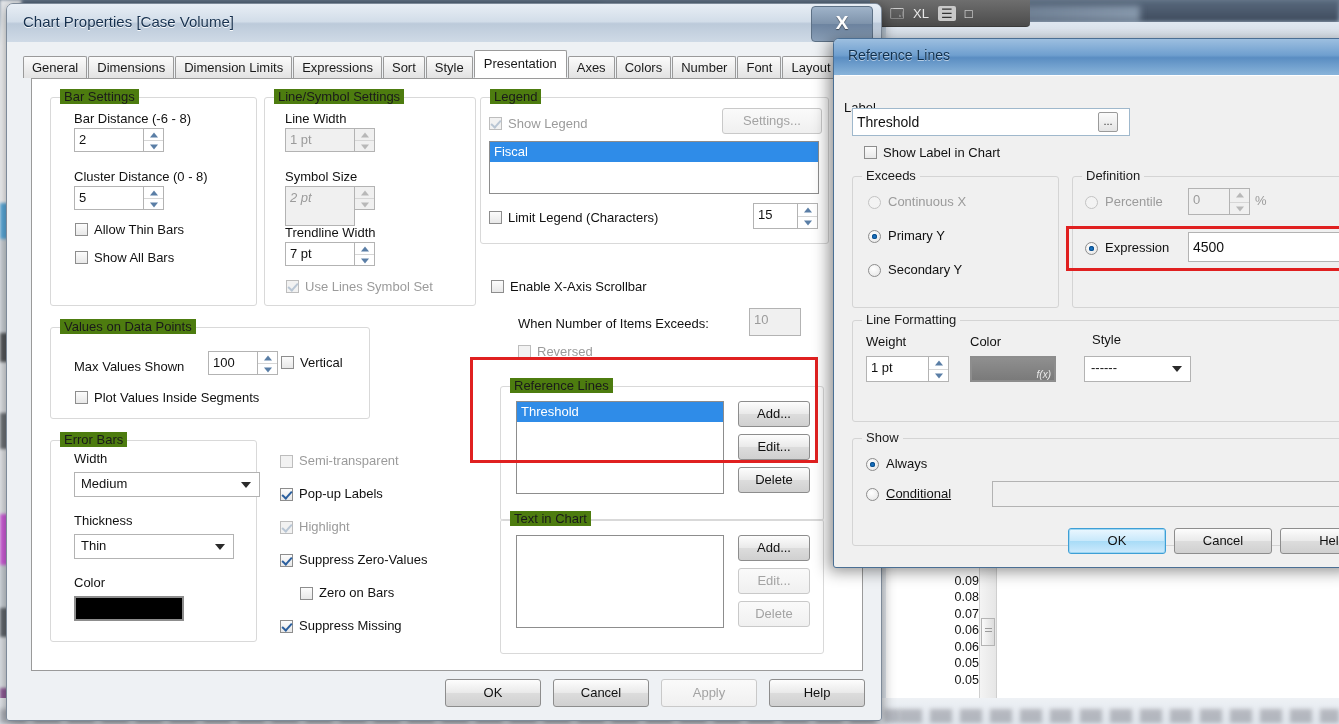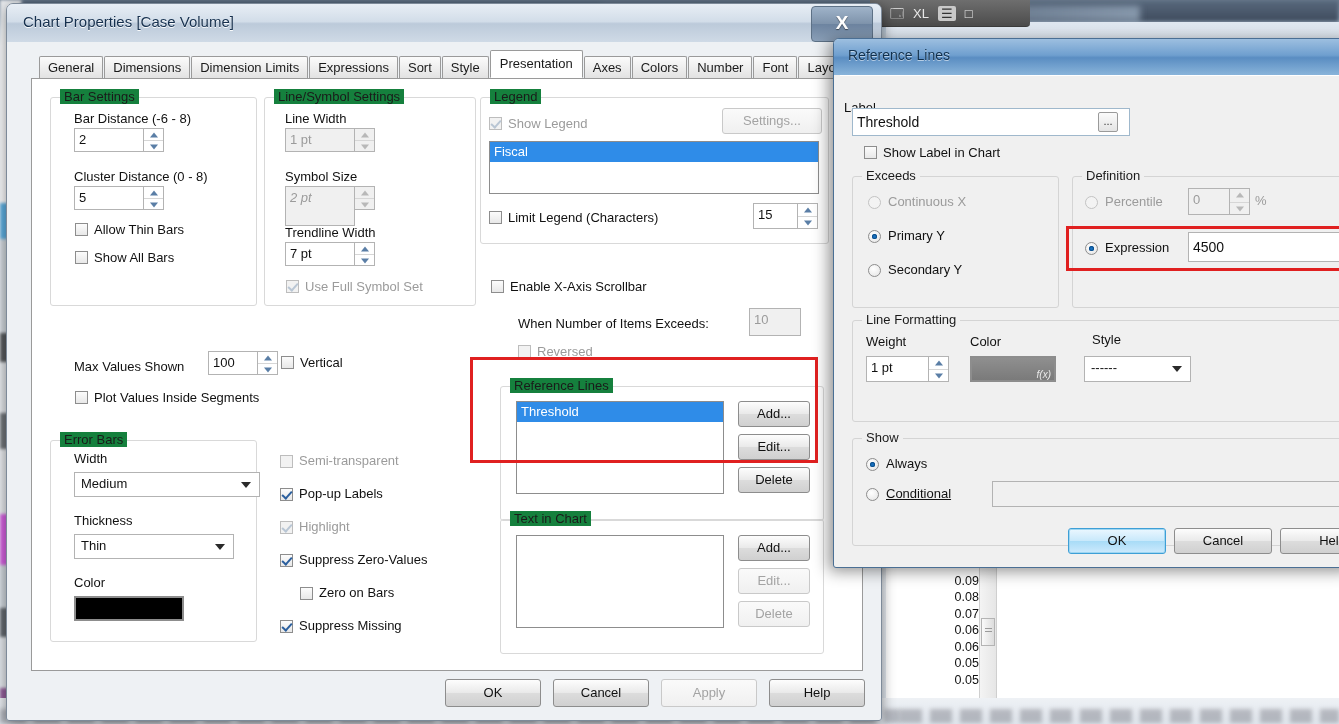--- a/index.html
+++ b/index.html
@@ -66,34 +66,34 @@
      background:linear-gradient(180deg,#e8eef5 0%,#d2dde9 46%,#bccada 52%,#cfdae6 100%);
      border-radius:6px 6px 0 0;}
   .win-title-text{position:absolute;left:16px;top:9px;font-size:15px;color:#16304e;
      text-shadow:0 1px 0 rgba(255,255,255,.9);white-space:nowrap;}
   .win-close{position:absolute;right:8px;top:2px;width:60px;height:34px;
      background:linear-gradient(180deg,#9fb3c9,#7e93ab 50%,#6d84a0 51%,#8ba0b8);
      border:1px solid #5d7186;border-radius:4px;color:#fff;font-size:19px;font-weight:bold;
      text-align:center;line-height:32px;text-shadow:0 1px 1px rgba(0,0,0,.5);}
 
   
-  .tabs{position:absolute;left:32px;top:50px;width:830px;height:24px;display:flex;align-items:flex-end;}
+  .tabs{position:absolute;left:16px;top:50px;width:830px;height:24px;display:flex;align-items:flex-end;}
   .tab{height:21px;line-height:21px;padding:0 8px;font-size:13px;
      background:linear-gradient(180deg,#fbfbfb,#e2e2e2);border:1px solid #9a9a9a;
      border-bottom:none;border-radius:2px 2px 0 0;margin-right:1px;color:#1a1a1a;white-space:nowrap;}
   .tab.active{height:26px;line-height:25px;background:#fff;border-color:#9a9a9a;
      border-bottom:1px solid #fff;position:relative;z-index:3;padding:0 9px;}
   .tab.clip{overflow:hidden;width:16px;padding-left:8px;padding-right:0;}
 
   .page{position:absolute;left:24px;top:74px;width:830px;height:591px;
      background:#fff;border:1px solid #9a9a9a;}
 
   
   .grp{position:absolute;border:1px solid #d9d9d9;border-radius:3px;}
-  .grp>legend,.grp-t{position:absolute;top:-9px;left:9px;background:#15803d;padding:0 4px;font-size:13px;color:#1a1a1a;}
+  .grp>legend,.grp-t{position:absolute;top:-9px;left:9px;background:#4d7c0f;padding:0 4px;font-size:13px;color:#1a1a1a;}
 
   .lbl{position:absolute;font-size:13px;color:#111;white-space:nowrap;}
   .lbl.dis{color:#9b9b9b;}
 
   .tbox{position:absolute;background:#fff;border:1px solid #b3b3b3;font-size:13px;
      color:#111;padding:2px 4px;box-sizing:border-box;line-height:18px;}
   .tbox.dis{background:#f0f0f0;color:#9b9b9b;}
 
   .spin{position:absolute;width:21px;box-sizing:border-box;border:1px solid #b3b3b3;background:#fff;}
   .spin div{height:50%;position:relative;}
@@ -273,22 +273,25 @@
     <div class="tbox" style="left:253px;top:163px;width:70px;height:24px;">7 pt</div>
     <div class="spin" style="left:322px;top:163px;height:24px;">
       <div>
           <span class="arrow up"></span>
         </div>
         <div>
           <span class="arrow dn"></span>
         </div>
     </div>
     <div class="cb on dis" style="left:254px;top:201px;"></div>
-    <div class="lbl dis" style="left:273px;top:200px;">Use Full Symbol Set</div>
-
+    <div class="lbl dis" style="left:273px;top:200px;">Use Lines Symbol Set</div>
+
+    <div class="grp" style="left:18px;top:248px;width:318px;height:90px;">
+      <div class="grp-t">Values on Data Points</div>
+    </div>
     <div class="lbl" style="left:42px;top:280px;">Max Values Shown</div>
     <div class="tbox" style="left:176px;top:272px;width:50px;height:24px;">100</div>
     <div class="spin" style="left:225px;top:272px;height:24px;">
       <div>
           <span class="arrow up"></span>
         </div>
         <div>
           <span class="arrow dn"></span>
         </div>
     </div>

